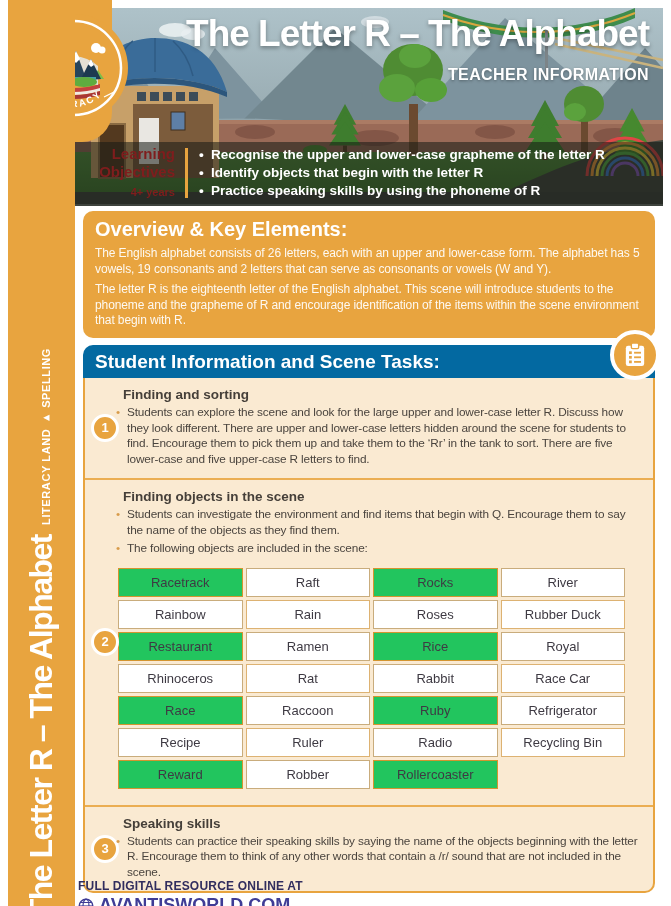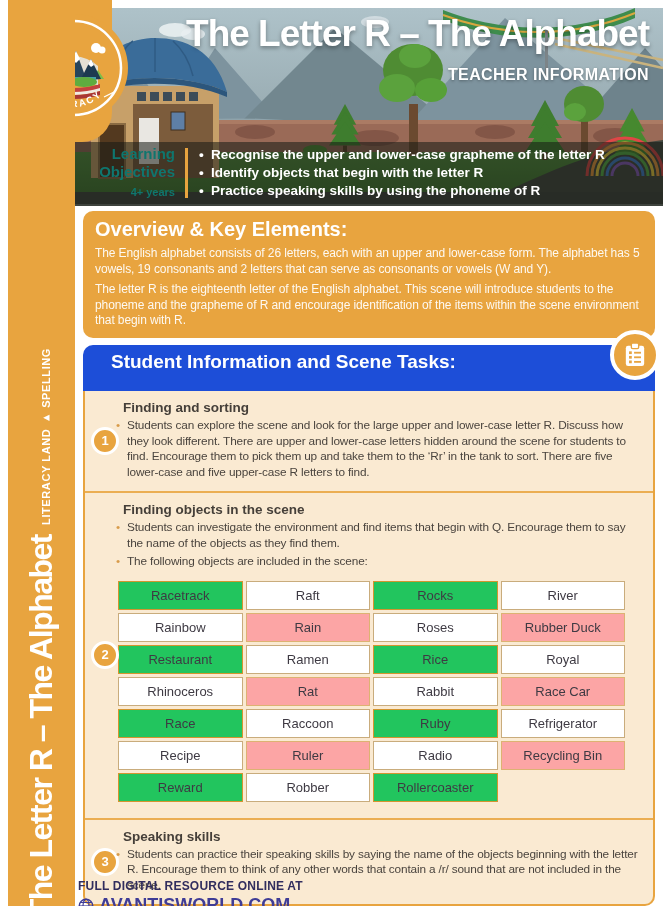--- a/index.html
+++ b/index.html
@@ -22,58 +22,58 @@
   
   .scene{position:absolute;left:75px;top:8px;width:588px;height:198px;overflow:hidden;}
   .scene svg.bg{position:absolute;left:0;top:0;}
   .scene-titles{position:absolute;top:6px;right:14px;text-align:right;color:#fff;}
   .scene-title{font-size:37px;font-weight:bold;letter-spacing:-1px;line-height:40px;
                text-shadow:0 2px 4px rgba(0,0,0,.35);}
   .scene-subtitle{font-size:16px;font-weight:bold;letter-spacing:.4px;margin-top:12px;
                text-shadow:0 1px 3px rgba(0,0,0,.35);}
   .objectives{position:absolute;left:0;top:134px;width:100%;height:62px;
               background:rgba(22,25,20,.55);display:flex;align-items:center;}
-  .obj-label{width:100px;text-align:right;color:#0f766e;font-weight:bold;font-size:15px;line-height:18px;flex:0 0 auto;}
+  .obj-label{width:100px;text-align:right;color:#7f1d1d;font-weight:bold;font-size:15px;line-height:18px;flex:0 0 auto;}
   .obj-age{font-size:11px;margin-top:2px;}
   .obj-divider{width:3px;height:50px;background:#E8A43F;margin:0 11px 0 10px;flex:0 0 auto;}
   .obj-bullets{list-style:none;margin:0;padding:0;}
   .obj-bullets li{color:#fff;font-weight:bold;font-size:13.5px;line-height:18px;padding-left:12px;position:relative;}
   .obj-bullets li::before{content:"•";position:absolute;left:0;}
 
   
   .overview{position:absolute;left:83px;top:211px;width:572px;box-sizing:border-box;
             background:#E8A43F;border-radius:10px;padding:7px 12px 9px;color:#fff;}
   .overview h2{margin:0;font-size:20px;font-weight:bold;}
   .overview p{margin:5px 0 0;font-size:12px;line-height:15.5px;letter-spacing:-.1px;color:rgba(255,255,255,.93);}
 
   
   .student{position:absolute;left:83px;top:345px;width:572px;}
-  .student-header{position:relative;background:#1d4ed8;border-radius:10px 10px 0 0;height:46px;
-            line-height:33px;padding-left:28px;color:#fff;font-weight:bold;font-size:19px;}
+  .student-header{position:relative;background:#0369a1;border-radius:10px 10px 0 0;height:33px;
+            line-height:33px;padding-left:12px;color:#fff;font-weight:bold;font-size:19px;}
   .badge-clipboard{position:absolute;top:-15px;right:-5px;width:42px;height:42px;border-radius:50%;
             background:#E8A43F;border:4px solid #fff;display:flex;align-items:center;justify-content:center;}
   .student-body{background:#FAEAD2;border:2px solid #E8A43F;border-top:none;
             border-radius:0 0 10px 10px;min-height:491px;box-sizing:border-box;}
   .task{position:relative;padding:9px 10px 11px 30px;}
   .task + .task{border-top:2px solid #EBAE52;}
   .task-num{position:absolute;left:6px;top:50%;transform:translateY(-50%);
             width:22px;height:22px;border-radius:50%;background:#E8A43F;border:3px solid #fff;
             color:#fff;font-weight:bold;font-size:13px;text-align:center;line-height:22px;}
   .task h3{margin:0 0 3px;font-size:13.5px;font-weight:bold;color:#453F39;padding-left:8px;}
   .bullet{position:relative;padding-left:12px;margin-top:3px;font-size:11.8px;line-height:15.5px;
           letter-spacing:-.15px;color:#4A443E;}
   .bullet::before{content:"•";position:absolute;left:1px;color:#D89B4A;}
 
   
   .objects-table{border-collapse:separate;border-spacing:3px;table-layout:fixed;
             width:513px;margin:8px 0 2px 0;}
   .objects-table td{height:25px;text-align:center;vertical-align:middle;font-size:13px;color:#3E3A43;}
   td.cell-white{background:#fff;border:1px solid #C9AC7C;}
   td.cell-dark{background:#22c55e;border:1px solid #D4952F;}
-  td.cell-light{background:#fca5a5;border:1px solid #DDB272;}
+  td.cell-light{background:#ffffff;border:1px solid #DDB272;}
 
   
   .footer{position:absolute;left:78px;top:879px;}
   .footer-line1{font-size:12px;font-weight:bold;letter-spacing:.2px;color:#312D5E;}
   .footer-line2{display:flex;align-items:center;gap:5px;margin-top:2px;
                 font-size:18px;font-weight:bold;color:#3F3C96;}
 </style>
 </head>
 <body>
 

